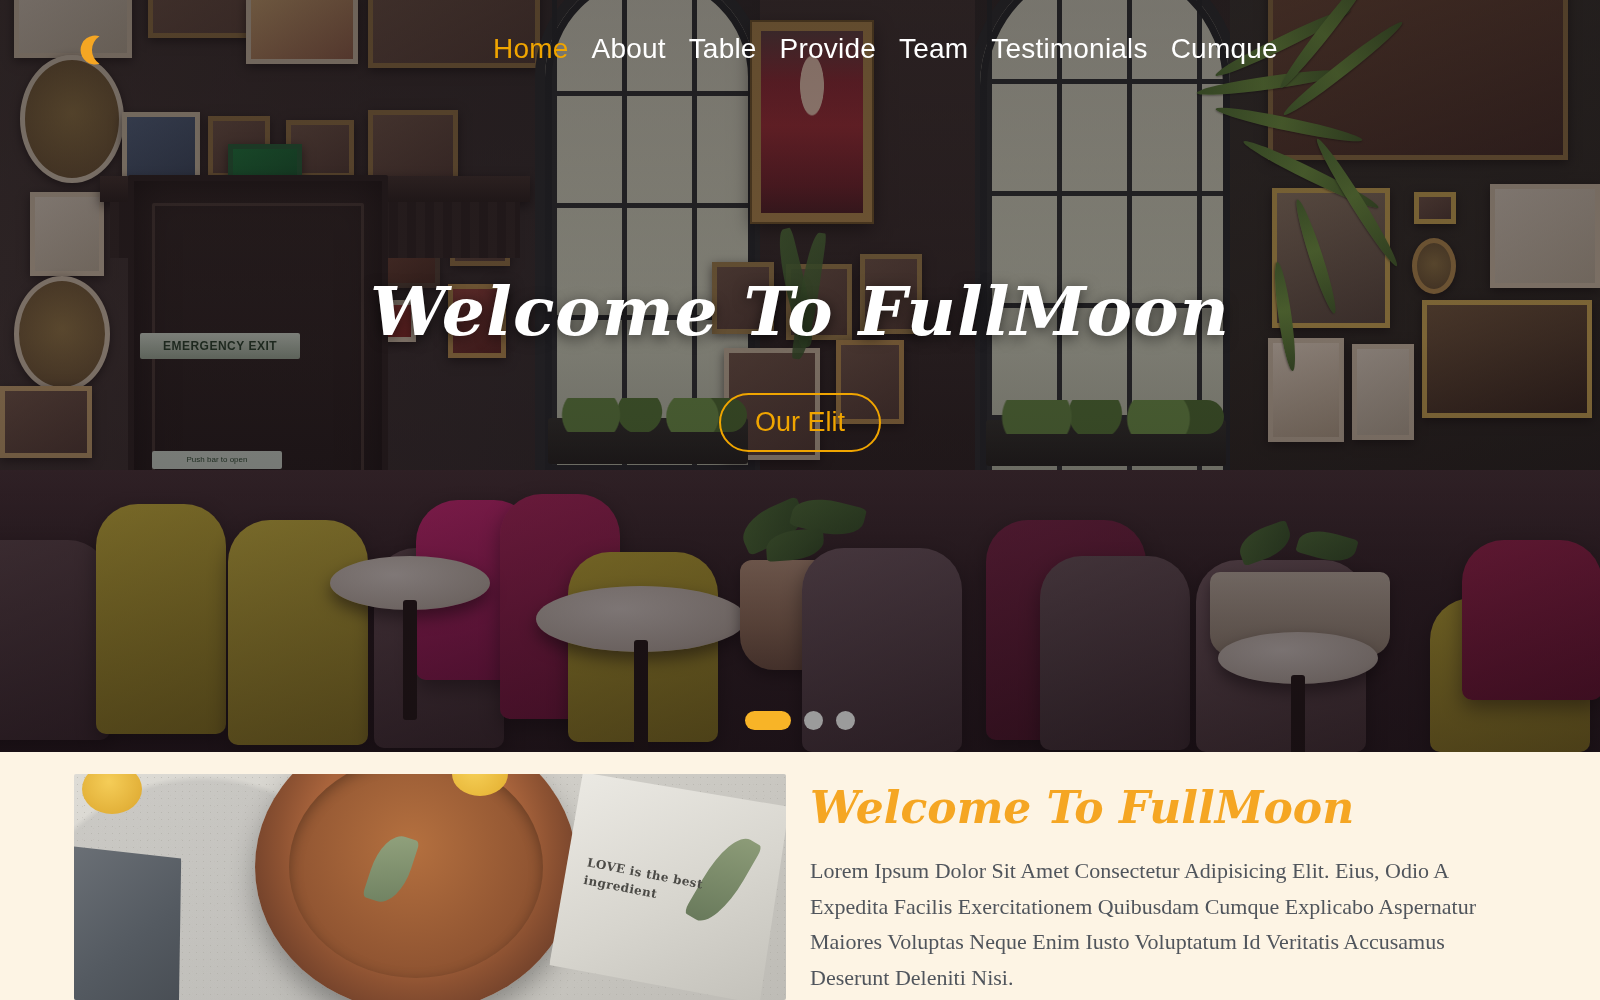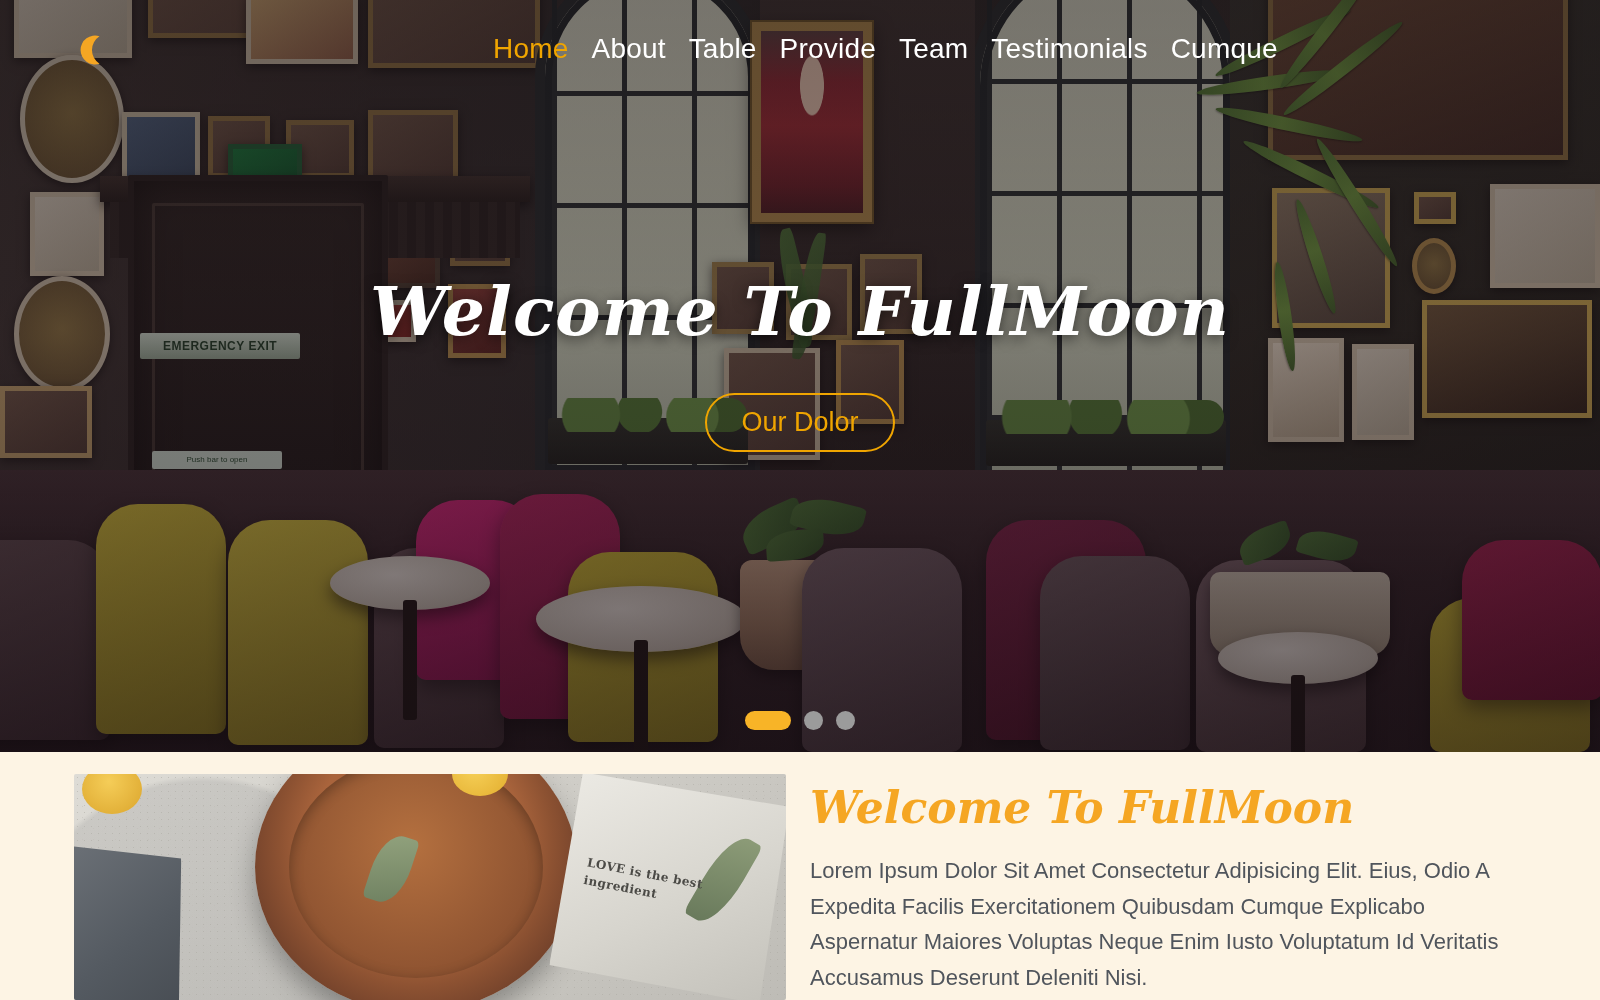--- a/index.html
+++ b/index.html
@@ -309,21 +309,21 @@
     transform:rotate(24deg);
   }
 
   .about-text{ flex:1 1 auto; padding-top:8px; }
   .about-title{
     font-family:"DejaVu Serif", serif;
     font-style:italic; font-weight:bold;
     font-size:44px; color:#F5A623; margin-bottom:20px; white-space:nowrap;
   }
   .about-p{
-    font-size:22px; color:#50555c; line-height:1.62; max-width:712px;
+    font-size:22px; color:#50555c; line-height:1.62; max-width:712px;font-family:Liberation Serif, serif;
   }
 </style>
 </head>
 <body>
 
 <section class="hero">
 
   <div class="hero-photo">
     <div class="wall"></div>
 
@@ -443,21 +443,21 @@
       <a href="#">Provide</a>
       <a href="#">Team</a>
       <a href="#">Testimonials</a>
       <a href="#">Cumque</a>
     </div>
 
   </nav>
 
   <div class="hero-inner">
     <h1 class="hero-title">Welcome To FullMoon</h1>
-    <button class="menu-btn">Our Dolor</button>
+    <button class="menu-btn">Our Elit</button>
   </div>
 
   <div class="dots">
     <span class="dot active"></span>
     <span class="dot"></span>
     <span class="dot"></span>
   </div>
 </section>
 
 <section class="about">

